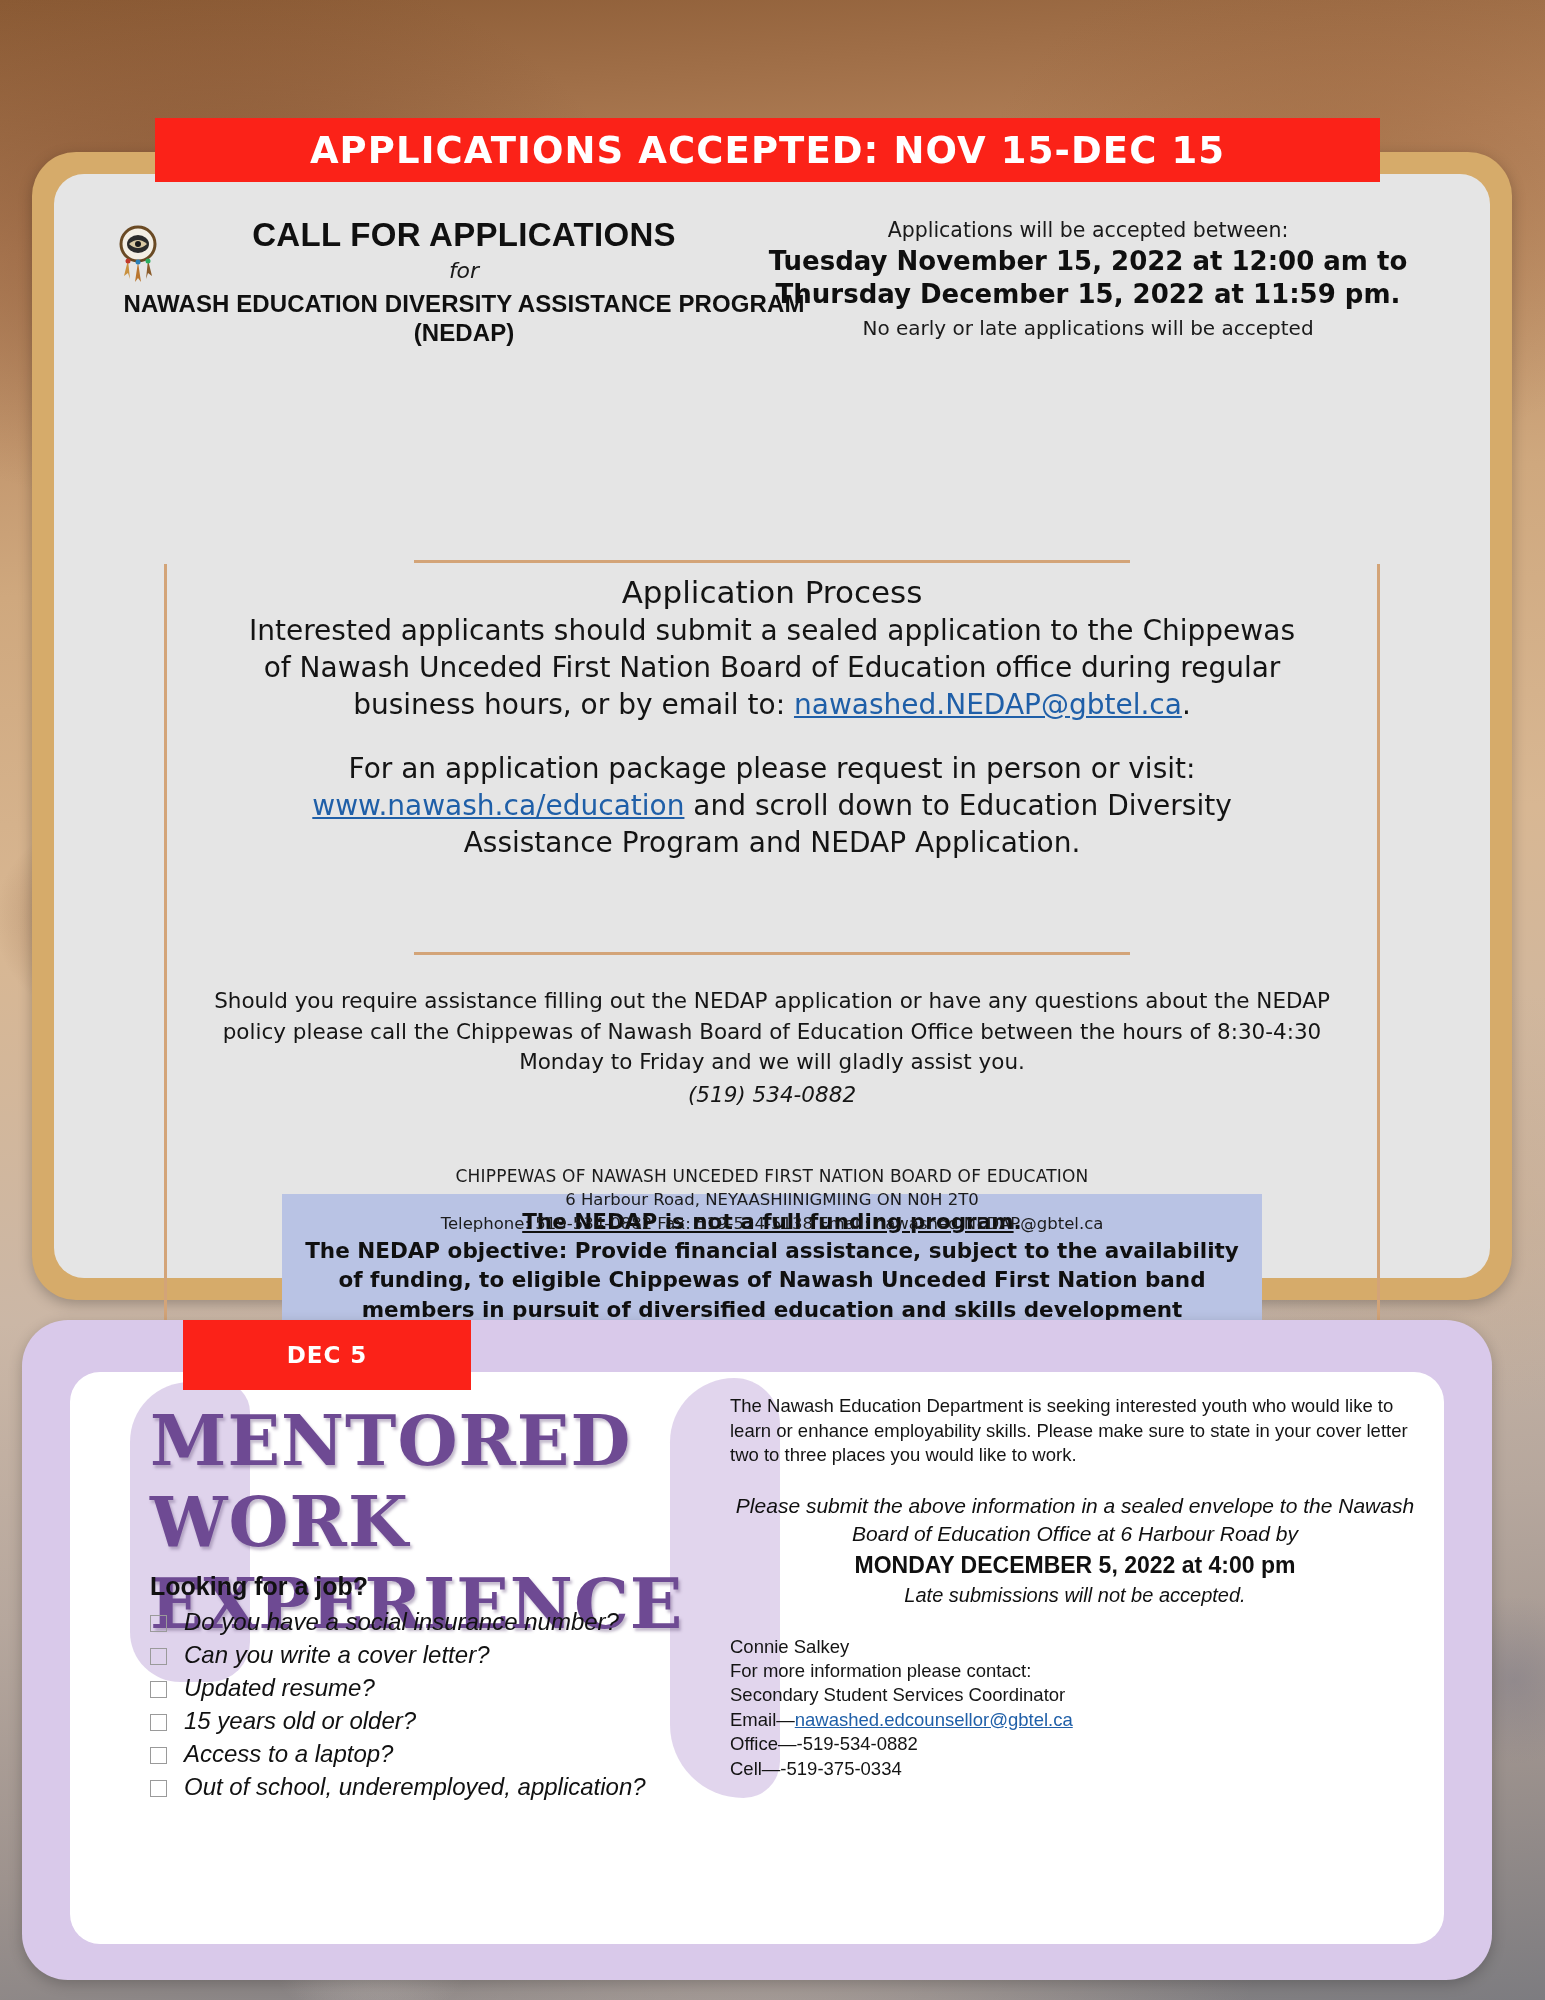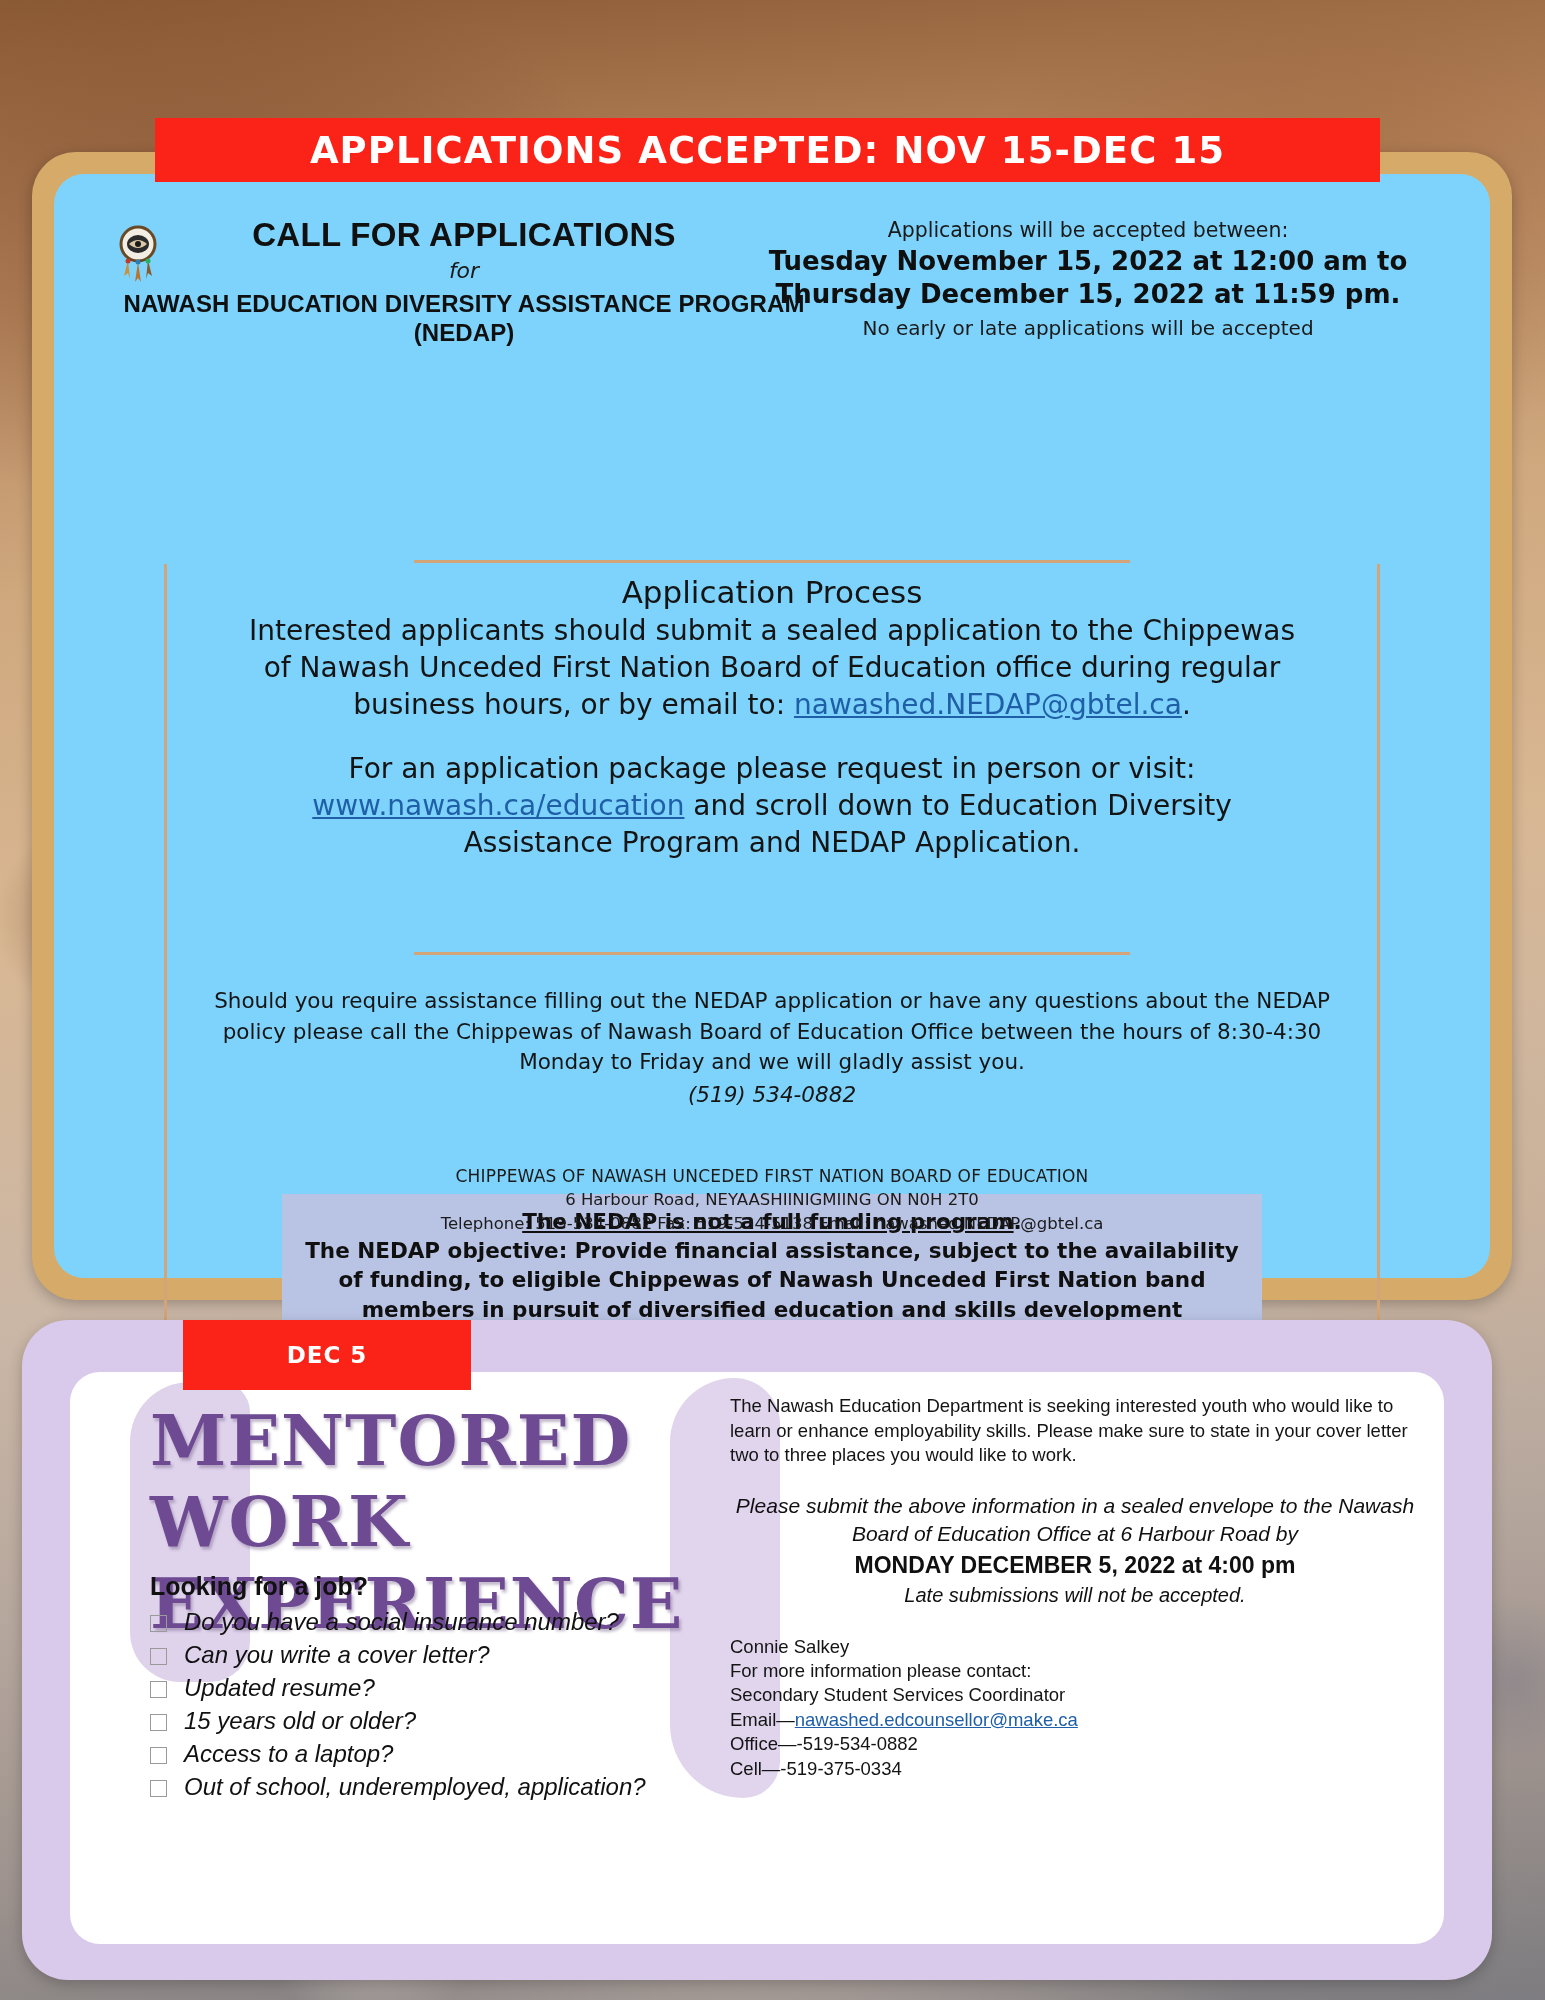--- a/index.html
+++ b/index.html
@@ -46,21 +46,21 @@
     background: #d6ab6a;
     border-radius: 44px;
     box-shadow: 0 4px 14px rgba(0,0,0,0.25);
   }
   #card-nedap-inner {
     position: absolute;
     left: 22px;
     top: 22px;
     right: 22px;
     bottom: 22px;
-    background: #7dd3fc;
+    background: #e5e5e5;
     border-radius: 30px;
   }
   #banner-nov {
     position: absolute;
     left: 155px;
     top: 118px;
     width: 1225px;
     height: 64px;
     background: #fb2218;
     color: #ffffff;
@@ -506,21 +506,21 @@
         <span>Please submit the above information in a sealed envelope to the Nawash Board of Education Office at 6 Harbour Road by</span>
         <span id="mwe-deadline">MONDAY DECEMBER 5, 2022 at 4:00 pm</span>
         <span id="mwe-late">Late submissions will not be accepted.</span>
       </div>
 
       <div id="mwe-contact">
         <div>Connie Salkey</div>
         <div>For more information please contact:</div>
         <div>Secondary Student Services Coordinator</div>
         <div>
-          <span>Email—</span><a class="link" href="#">nawashed.edcounsellor@make.ca</a>
+          <span>Email—</span><a class="link" href="#">nawashed.edcounsellor@gbtel.ca</a>
         </div>
         <div>Office—-519-534-0882</div>
         <div>Cell—-519-375-0334</div>
       </div>
     </div>
 
   </div>
 </div>
 <div id="banner-dec">DEC 5</div>
 

